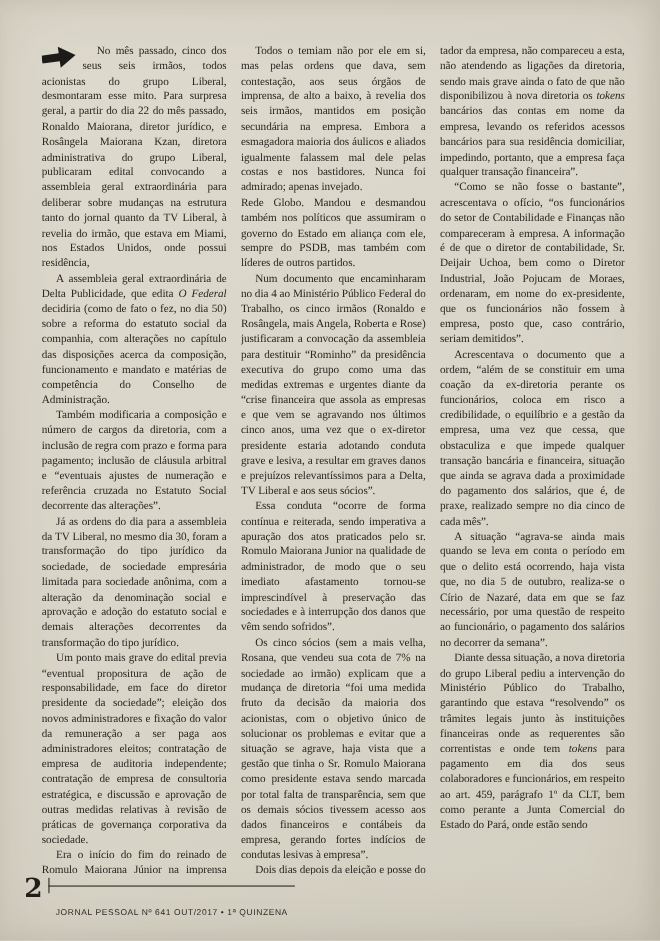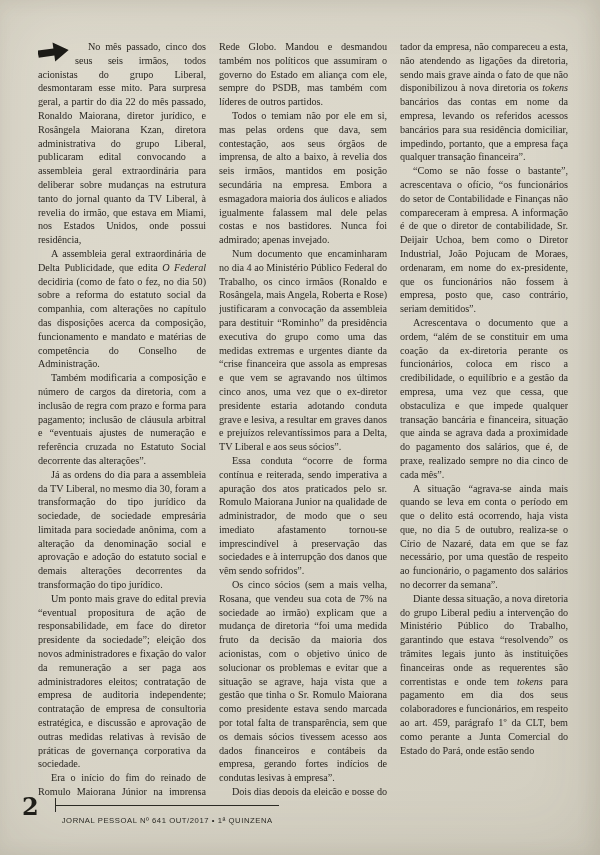--- a/index.html
+++ b/index.html
@@ -45,25 +45,25 @@
     color: #26251f;
   }
   .pagenum {
     font-family: "DejaVu Serif", serif;
     font-weight: bold;
     font-size: 24px;
     line-height: 22px;
     color: #1f1e19;
   }
   .footer-rule-wrap {
-    margin-left: 16px;
+    margin-left: 5px;
     margin-top: 9px;
     border-top: 1.6px solid #2a2923;
     position: relative;
-    padding: 3px 6px 0 7px;
+    padding: 13px 6px 0 7px;
   }
   .footer-rule-wrap::before {
     content: '';
     position: absolute; left: 0; top: -8px;
     width: 1.6px; height: 14px;
     background: #2a2923;
   }
   .footer-text {
     font-family: "Liberation Sans", sans-serif;
     font-size: 7.7px;
@@ -83,22 +83,22 @@
               <path d="M0 6.6 L15 6.6 L15 1 L29 10 L15 19 L15 13.4 L0 13.4 Z" fill="#1c1b17"></path>
             </svg>
           </span><span>No mês passado, cinco dos seus seis irmãos, todos acionistas do grupo Liberal, desmontaram esse mito. Para surpresa geral, a partir do dia 22 do mês passado, Ronaldo Maiorana, diretor jurídico, e Rosângela Maiorana Kzan, diretora administrativa do grupo Liberal, publicaram edital convocando a assembleia geral extraordinária para deliberar sobre mudanças na estrutura tanto do jornal quanto da TV Liberal, à revelia do irmão, que estava em Miami, nos Estados Unidos, onde possui residência,</span></p>
         <p class="para indent"><span>A assembleia geral extraordinária de Delta Publicidade, que edita </span><em>O Federal</em><span> decidiria (como de fato o fez, no dia 50) sobre a reforma do estatuto social da companhia, com alterações no capítulo das disposições acerca da composição, funcionamento e mandato e matérias de competência do Conselho de Administração.</span></p>
         <p class="para indent"><span>Também modificaria a composição e número de cargos da diretoria, com a inclusão de regra com prazo e forma para pagamento; inclusão de cláusula arbitral e “eventuais ajustes de numeração e referência cruzada no Estatuto Social decorrente das alterações”.</span></p>
         <p class="para indent"><span>Já as ordens do dia para a assembleia da TV Liberal, no mesmo dia 30, foram a transformação do tipo jurídico da sociedade, de sociedade empresária limitada para sociedade anônima, com a alteração da denominação social e aprovação e adoção do estatuto social e demais alterações decorrentes da transformação do tipo jurídico.</span></p>
         <p class="para indent"><span>Um ponto mais grave do edital previa “eventual propositura de ação de responsabilidade, em face do diretor presidente da sociedade”; eleição dos novos administradores e fixação do valor da remuneração a ser paga aos administradores eleitos; contratação de empresa de auditoria independente; contratação de empresa de consultoria estratégica, e discussão e aprovação de outras medidas relativas à revisão de práticas de governança corporativa da sociedade.</span></p>
         <p class="para indent"><span>Era o início do fim do reinado de Romulo Maiorana Júnior na imprensa paraense, por iniciativa dos seus próprios irmãos. Ao longo das últimas três décadas, ele mandou e desmandou nos veículos do grupo Liberal, os mais influentes, em especial por ter a sua emissora de televisão afiliada à</span></p>
       </div>
     <div class="col">
+        <p class="para indent"><span>Todos o temiam não por ele em si, mas pelas ordens que dava, sem contestação, aos seus órgãos de imprensa, de alto a baixo, à revelia dos seis irmãos, mantidos em posição secundária na empresa. Embora a esmagadora maioria dos áulicos e aliados igualmente falassem mal dele pelas costas e nos bastidores. Nunca foi admirado; apenas invejado.</span></p>
         <p class="para"><span>Rede Globo. Mandou e desmandou também nos políticos que assumiram o governo do Estado em aliança com ele, sempre do PSDB, mas também com líderes de outros partidos.</span></p>
-        <p class="para indent"><span>Todos o temiam não por ele em si, mas pelas ordens que dava, sem contestação, aos seus órgãos de imprensa, de alto a baixo, à revelia dos seis irmãos, mantidos em posição secundária na empresa. Embora a esmagadora maioria dos áulicos e aliados igualmente falassem mal dele pelas costas e nos bastidores. Nunca foi admirado; apenas invejado.</span></p>
         <p class="para indent"><span>Num documento que encaminharam no dia 4 ao Ministério Público Federal do Trabalho, os cinco irmãos (Ronaldo e Rosângela, mais Angela, Roberta e Rose) justificaram a convocação da assembleia para destituir “Rominho” da presidência executiva do grupo como uma das medidas extremas e urgentes diante da “crise financeira que assola as empresas e que vem se agravando nos últimos cinco anos, uma vez que o ex-diretor presidente estaria adotando conduta grave e lesiva, a resultar em graves danos e prejuízos relevantíssimos para a Delta, TV Liberal e aos seus sócios”.</span></p>
         <p class="para indent"><span>Essa conduta “ocorre de forma contínua e reiterada, sendo imperativa a apuração dos atos praticados pelo sr. Romulo Maiorana Junior na qualidade de administrador, de modo que o seu imediato afastamento tornou-se imprescindível à preservação das sociedades e à interrupção dos danos que vêm sendo sofridos”.</span></p>
         <p class="para indent"><span>Os cinco sócios (sem a mais velha, Rosana, que vendeu sua cota de 7% na sociedade ao irmão) explicam que a mudança de diretoria “foi uma medida fruto da decisão da maioria dos acionistas, com o objetivo único de solucionar os problemas e evitar que a situação se agrave, haja vista que a gestão que tinha o Sr. Romulo Maiorana como presidente estava sendo marcada por total falta de transparência, sem que os demais sócios tivessem acesso aos dados financeiros e contábeis da empresa, gerando fortes indícios de condutas lesivas à empresa”.</span></p>
         <p class="para indent"><span>Dois dias depois da eleição e posse do novo diretor-presidente, Ronaldo Maiorana, “ainda por ordem do ex-diretor presidente, Romulo Maiorana, o Sr. Deijair Uchoa, con-</span></p>
       </div>
     <div class="col">
         <p class="para"><span>tador da empresa, não compareceu a esta, não atendendo as ligações da diretoria, sendo mais grave ainda o fato de que não disponibilizou à nova diretoria os </span><em>tokens</em><span> bancários das contas em nome da empresa, levando os referidos acessos bancários para sua residência domiciliar, impedindo, portanto, que a empresa faça qualquer transação financeira”.</span></p>
         <p class="para indent"><span>“Como se não fosse o bastante”, acrescentava o ofício, “os funcionários do setor de Contabilidade e Finanças não compareceram à empresa. A informação é de que o diretor de contabilidade, Sr. Deijair Uchoa, bem como o Diretor Industrial, João Pojucam de Moraes, ordenaram, em nome do ex-presidente, que os funcionários não fossem à empresa, posto que, caso contrário, seriam demitidos”.</span></p>
         <p class="para indent"><span>Acrescentava o documento que a ordem, “além de se constituir em uma coação da ex-diretoria perante os funcionários, coloca em risco a credibilidade, o equilíbrio e a gestão da empresa, uma vez que cessa, que obstaculiza e que impede qualquer transação bancária e financeira, situação que ainda se agrava dada a proximidade do pagamento dos salários, que é, de praxe, realizado sempre no dia cinco de cada mês”.</span></p>
         <p class="para indent"><span>A situação “agrava-se ainda mais quando se leva em conta o período em que o delito está ocorrendo, haja vista que, no dia 5 de outubro, realiza-se o Círio de Nazaré, data em que se faz necessário, por uma questão de respeito ao funcionário, o pagamento dos salários no decorrer da semana”.</span></p>

